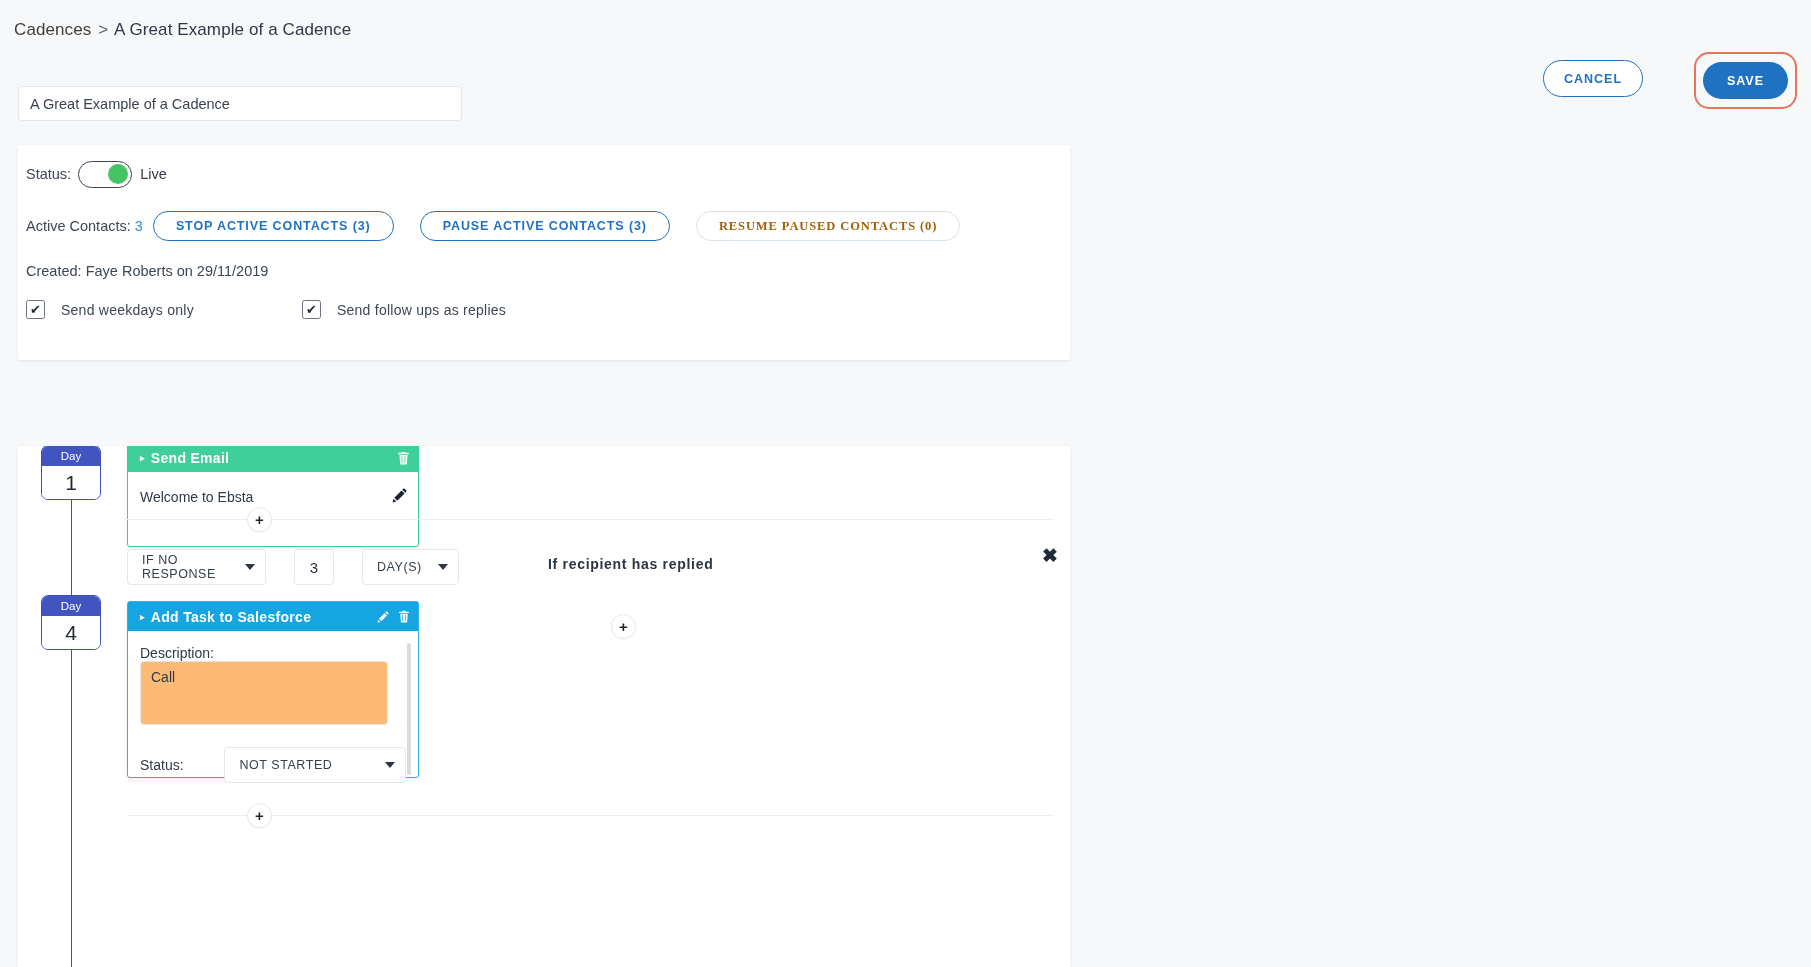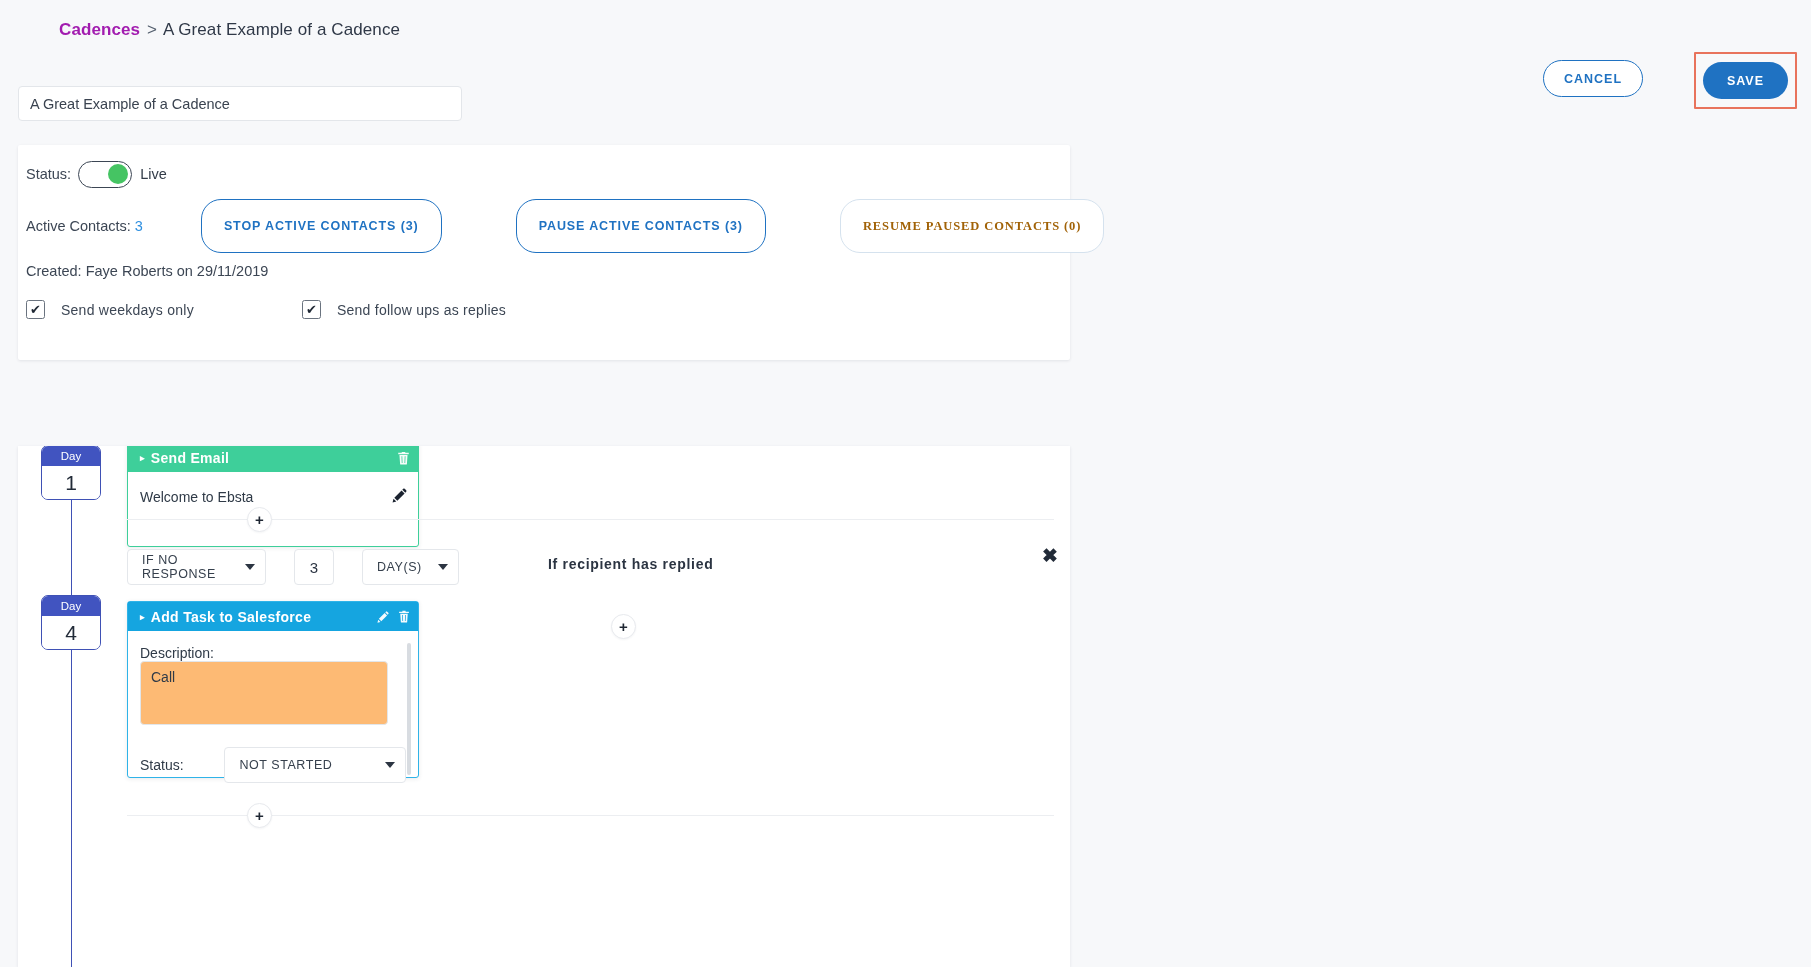--- a/index.html
+++ b/index.html
@@ -10,21 +10,21 @@
     font-family: "Liberation Sans", sans-serif;
     overflow: hidden;
   }
   .page { position: relative; width: 1811px; height: 967px; }
 
   
   .breadcrumb {
     position: absolute; left: 14px; top: 20px;
     font-size: 17px; color: #2f3847; letter-spacing: .1px;
   }
-  .breadcrumb .crumb-link { font-weight: bold; color: #a21caf; cursor: pointer; margin-left: 45px; }
+  .breadcrumb .crumb-link { font-weight: normal; color: #404040; cursor: pointer; }
   .breadcrumb .crumb-sep { color: #55606f; padding: 0 2px; }
   .breadcrumb .crumb-current { color: #2f3847; }
 
   
   .name-input {
     position: absolute; left: 18px; top: 86px;
     width: 444px; height: 35px;
     background: #ffffff;
     border: 1px solid #e3e6ea;
     border-radius: 4px;
@@ -42,21 +42,21 @@
     border: 1.6px solid #1f72c2; border-radius: 19px;
     background: #ffffff; color: #1f72c2;
     font-family: "Liberation Sans", sans-serif;
     font-size: 12.5px; font-weight: bold; letter-spacing: 1px;
     cursor: pointer;
   }
   .save-wrap {
     position: absolute; right: 0; top: -8px;
     padding: 8px 7px;
     border: 2px solid #e8735c;
-    border-radius: 1px;
+    border-radius: 15px;
   }
   .btn-save {
     width: 85px; height: 37px;
     border: none; border-radius: 19px;
     background: #1f72c2; color: #ffffff;
     font-family: "Liberation Sans", sans-serif;
     font-size: 12.5px; font-weight: bold; letter-spacing: 1px;
     cursor: pointer;
   }
 
@@ -83,26 +83,26 @@
   }
   .toggle .knob {
     position: absolute; right: 3px; top: 2.5px;
     width: 20px; height: 20px; border-radius: 50%;
     background: #45c463;
   }
   .status-value { font-size: 14.5px; color: #333c49; }
 
   .contacts-row {
     position: absolute; left: 8px; top: 60px;
-    display: flex; align-items: center; height: 42px; gap: 48px;
+    display: flex; align-items: center; height: 42px;
   }
   .contacts-label { font-size: 14.5px; color: #3c4654; margin-right: 10px; white-space: nowrap; }
   .contacts-label .cnum { color: #2d8fe0; }
   .pill {
-    height: 54px; border-radius: 20px;
+    height: 30px; border-radius: 20px;
     background: #ffffff;
     border: 1.8px solid #1f72c2;
     color: #1f72c2;
     font-family: "Liberation Sans", sans-serif;
     font-size: 12.5px; font-weight: bold; letter-spacing: .9px;
     padding: 0 22px; margin-right: 26px;
     cursor: pointer; white-space: nowrap;
   }
   .pill.disabled {
     border-color: #d5e2ee; color: #a16207; cursor: default; font-family: Liberation Serif, serif;

